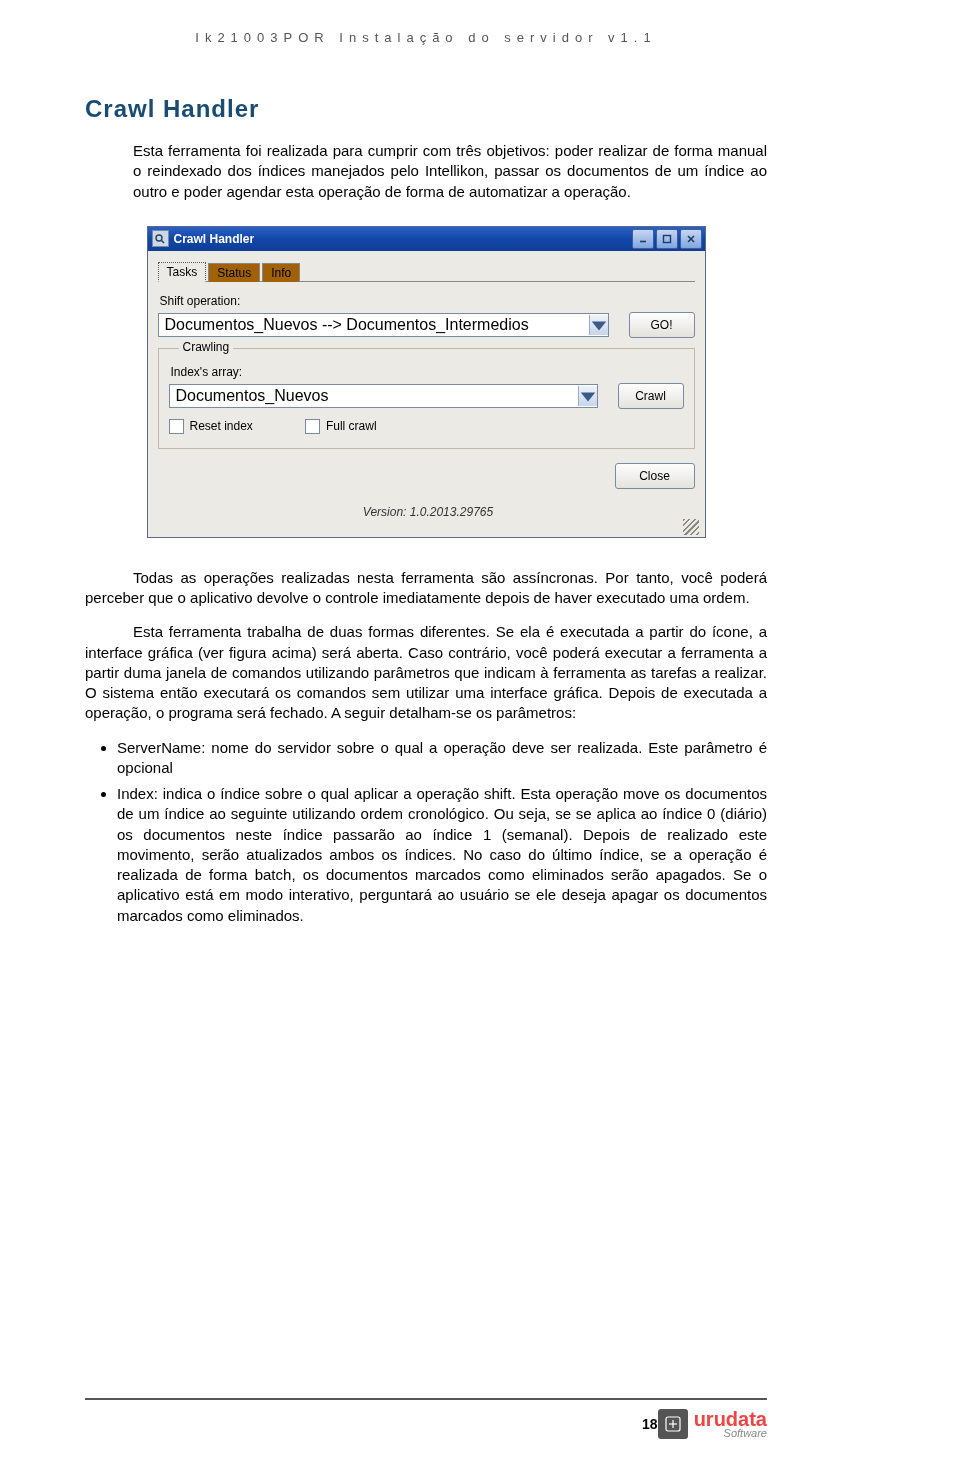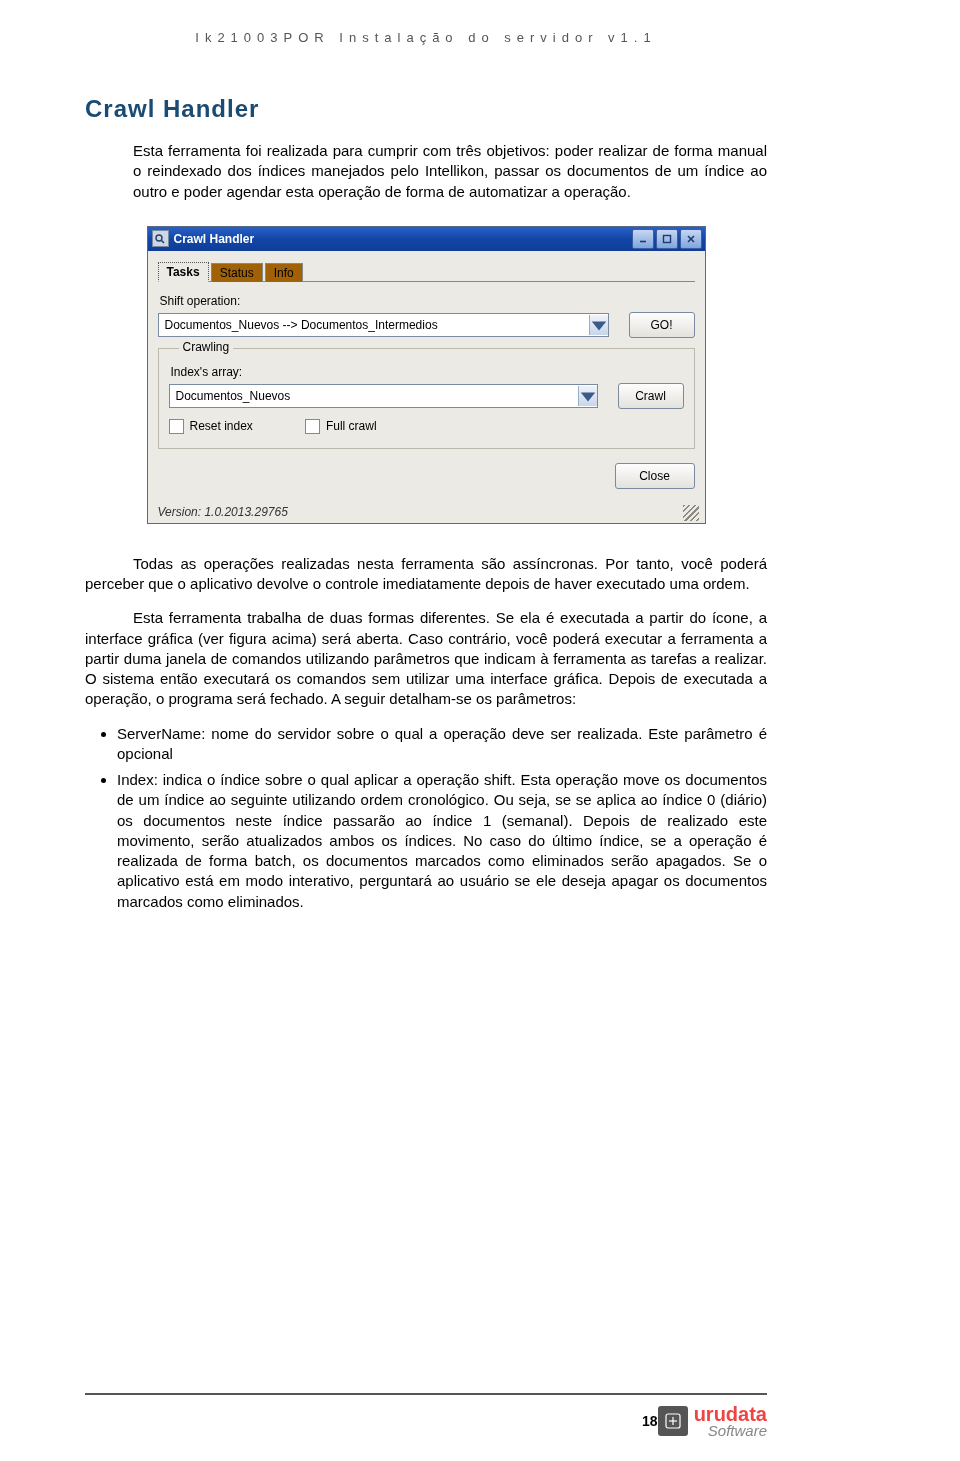--- a/index.html
+++ b/index.html
@@ -68,46 +68,46 @@
     border:1px solid #3a5fa0;border-radius:2px;display:flex;align-items:center;justify-content:center;
     color:#1c3a70;font-weight:bold;font-size:11px;
   }
   .win-btn svg{width:10px;height:10px}
   .dlg-body{padding:8px 10px 6px 10px}
   .tabs{margin-bottom:12px;display:flex;align-items:flex-end;height:22px;border-bottom:1px solid #888}
   .tab{
     border:1px solid #888;border-bottom:none;padding:2px 8px;background:#a16207;
     margin-right:2px;position:relative;top:1px;
   }
-  .tab.active{border-style:dotted;border-color:#555;background:#eceae5;border-bottom:1px solid #eceae5;font-weight:bold}
+  .tab.active{border-style:dotted;border-color:#555;background:#eceae5;border-bottom:1px solid #eceae5;font-weight:normal}
   .label{margin:6px 0 4px 2px}
   .combo-row{display:flex;align-items:center;gap:20px;margin-bottom:10px}
   .combo{
     flex:1;display:flex;align-items:center;border:1px solid #7a8aa0;background:#fff;height:22px;
   }
-  .combo-text{flex:1;padding:0 6px;font-size:12px}
+  .combo-text{flex:1;padding:0 6px;font-size:16px}
   .combo-btn{
     width:18px;height:20px;background:linear-gradient(#f0f3f8,#c7d6ec);border-left:1px solid #9aaccb;
     display:flex;align-items:center;justify-content:center;
   }
   .std-btn{
     min-width:64px;height:24px;border:1px solid #7a8aa0;background:linear-gradient(#fdfdfd,#e4e2dc);
     border-radius:3px;font-size:12px;display:flex;align-items:center;justify-content:center;
   }
   .fieldset{
     border:1px solid #bdb9ad;padding:10px 10px 14px 10px;margin:4px 0 14px 0;position:relative;
   }
   .fieldset-legend{
     position:absolute;top:-9px;left:20px;background:#eceae5;padding:0 4px;font-size:12px;
   }
   .chk-row{display:flex;align-items:center;gap:52px;margin-top:8px}
   .chk{display:flex;align-items:center;gap:6px}
   .chk-box{width:13px;height:13px;border:1px solid #7a8aa0;background:#fff}
   .dlg-footer{
-    display:flex;justify-content:space-between;padding:4px 6px 2px 10px;
+    display:flex;align-items:center;justify-content:space-between;padding:4px 6px 2px 10px;flex-direction:column;
   }
   .version{font-style:italic;font-size:12px;color:#333}
   .resize-grip{
     width:16px;height:16px;margin-left:auto;
     background:repeating-linear-gradient(135deg,#8d8a80 0 1.5px,transparent 1.5px 4px);
   }
   
   .para{text-align:justify;line-height:1.35;margin-bottom:14px}
   .para.first{text-indent:48px}
   ul.params{margin:10px 0 0 32px;padding:0}
@@ -117,21 +117,21 @@
   .page-footer{
     position:absolute;left:85px;right:85px;bottom:22px;
   }
   .foot-line{height:2px;background:#555;margin-bottom:8px}
   .foot-row{display:flex;align-items:center}
   .page-num{flex:1;text-align:right;font-weight:bold;font-size:14px}
   .logo{display:flex;align-items:center;gap:6px}
   .logo-sq{width:30px;height:30px;background:#555;border-radius:3px;display:flex;align-items:center;justify-content:center}
   .logo-sq svg{width:20px;height:20px}
   .logo-txt{font-family:Arial;font-size:20px;font-weight:bold;color:#ef4444;letter-spacing:0}
-  .logo-sub{font-size:15px;color:#888;font-style:italic;text-align:right;margin-top:-4px}
+  .logo-sub{font-size:11px;color:#888;font-style:italic;text-align:right;margin-top:-4px}
 </style>
 </head>
 <body>
 
 <div class="page">
   <div class="header">Ik21003POR Instalação do servidor v1.1</div>
 
   <div class="section-title">Crawl Handler</div>
 
   <div class="intro">Esta ferramenta foi realizada para cumprir com três objetivos: poder realizar de forma manual o reindexado dos índices manejados pelo Intellikon, passar os documentos de um índice ao outro e poder agendar esta operação de forma de automatizar a operação.</div>

